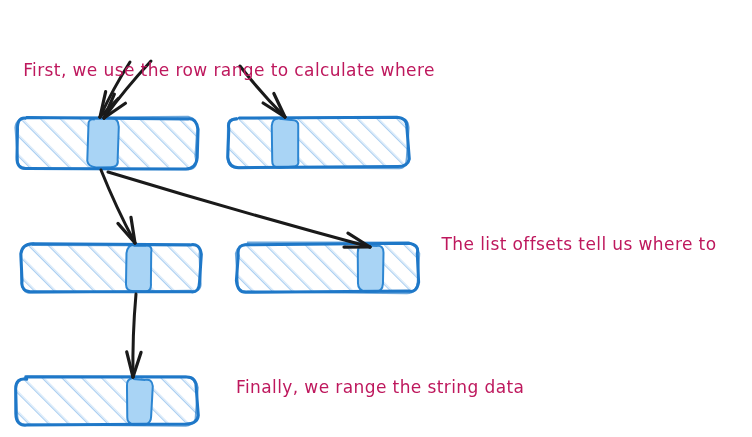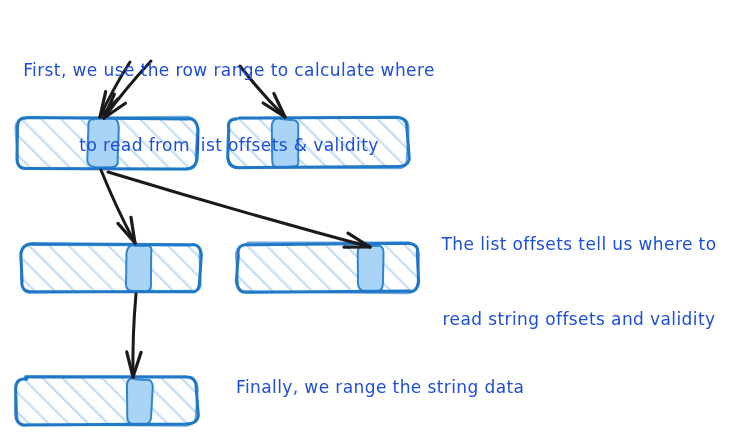--- a/index.html
+++ b/index.html
@@ -22,21 +22,21 @@
   }
   svg#canvas {
     position: absolute;
     left: 0; top: 0;
     width: 752px;
     height: 437px;
     display: block;
   }
   .annot {
     position: absolute;
-    color: #1d4ed8;
+    color: #be185d;
     font-family: "DejaVu Sans", sans-serif;
     font-size: 17px;
     line-height: 25px;
     letter-spacing: 0.4px;
     white-space: pre;
   }
   .annot-line { display: block; }
   #txt-intro {
     left: 14px;
     top: 8px;
@@ -141,26 +141,24 @@
         <g>
           <path d="M 136 294 Q 132.30143566704916 335.42053381929094 133 377" fill="none" stroke="#1a1a1a" stroke-width="3" stroke-linecap="round"></path>
           <path d="M 126.72201320805986 351.7693265678416 L 133 377" fill="none" stroke="#1a1a1a" stroke-width="3.2" stroke-linecap="round"></path>
           <path d="M 141.0831290950657 352.2884030456852 L 133 377" fill="none" stroke="#1a1a1a" stroke-width="3.2" stroke-linecap="round"></path>
         </g>
       </g>
   </svg>
 
   <div class="annot" id="txt-intro">
     <span class="annot-line">First, we use the row range to calculate where</span>
-    <span class="annot-line">to read from list offsets &amp; validity</span>
   </div>
 
   <div class="annot" id="txt-listoffsets">
     <span class="annot-line">The list offsets tell us where to</span>
-    <span class="annot-line">read string offsets and validity</span>
   </div>
 
   <div class="annot" id="txt-finally">
     <span class="annot-line">Finally, we range the string data</span>
   </div>
 
   <div class="annot" id="txt-iops">
     
   </div>
 

